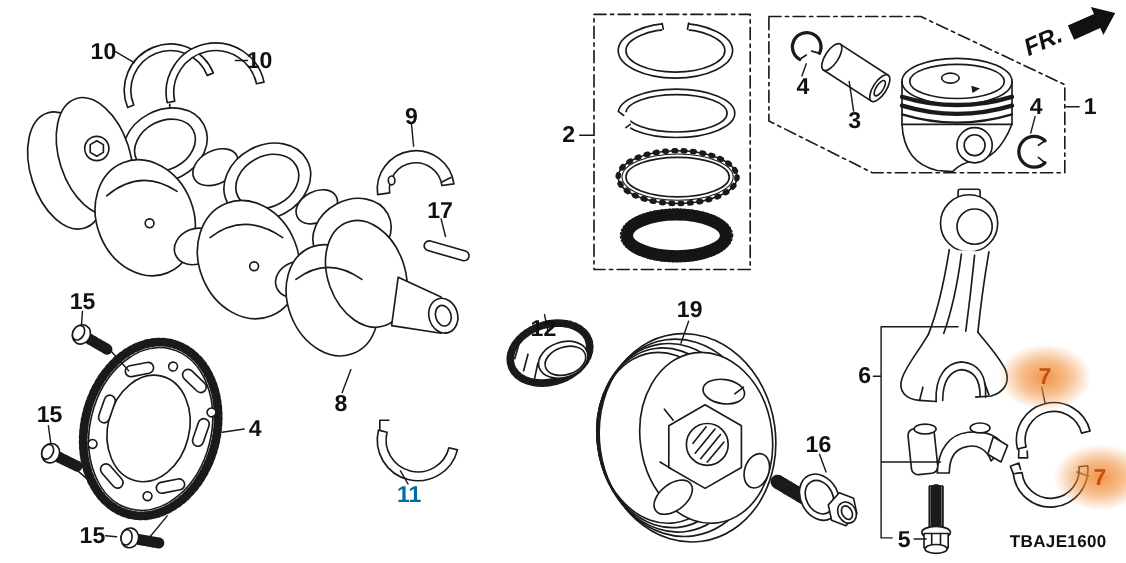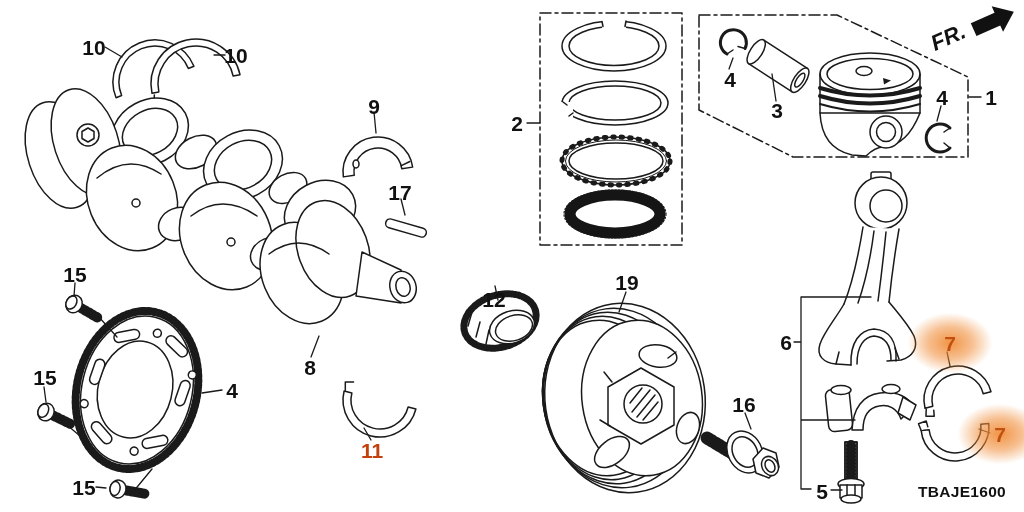--- a/index.html
+++ b/index.html
@@ -279,21 +279,21 @@
       <div class="part-label" style="left: 517px; top: 123px; color: rgb(17, 17, 17);">2</div>
       <div class="part-label" style="left: 730px; top: 79px; color: rgb(17, 17, 17);">4</div>
       <div class="part-label" style="left: 777px; top: 110px; color: rgb(17, 17, 17);">3</div>
       <div class="part-label" style="left: 942px; top: 97px; color: rgb(17, 17, 17);">4</div>
       <div class="part-label" style="left: 991px; top: 97px; color: rgb(17, 17, 17);">1</div>
       <div class="part-label" style="left: 310px; top: 367px; color: rgb(17, 17, 17);">8</div>
       <div class="part-label" style="left: 75px; top: 274px; color: rgb(17, 17, 17);">15</div>
       <div class="part-label" style="left: 45px; top: 377px; color: rgb(17, 17, 17);">15</div>
       <div class="part-label" style="left: 84px; top: 487px; color: rgb(17, 17, 17);">15</div>
       <div class="part-label" style="left: 232px; top: 390px; color: rgb(17, 17, 17);">4</div>
-      <div class="part-label" style="left: 372px; top: 450px; color: #c2410c;">11</div>
+      <div class="part-label" style="left: 372px; top: 450px; color: #0369a1;">11</div>
       <div class="part-label" style="left: 494px; top: 275px; color: rgb(17, 17, 17); margin-top: 24px;">12</div>
       <div class="part-label" style="left: 627px; top: 282px; color: rgb(17, 17, 17);">19</div>
       <div class="part-label" style="left: 744px; top: 404px; color: rgb(17, 17, 17);">16</div>
       <div class="part-label" style="left: 786px; top: 342px; color: rgb(17, 17, 17);">6</div>
       <div class="part-label" style="left: 822px; top: 491px; color: rgb(17, 17, 17);">5</div>
       <div class="glow" style="left: 950px; top: 343px;"></div>
       <div class="part-label" style="left: 950px; top: 343px; color: rgb(194, 80, 16);">7</div>
       <div class="glow" style="left: 1000px; top: 434px;"></div>
       <div class="part-label" style="left: 1000px; top: 434px; color: rgb(194, 80, 16);">7</div>
     </div>

